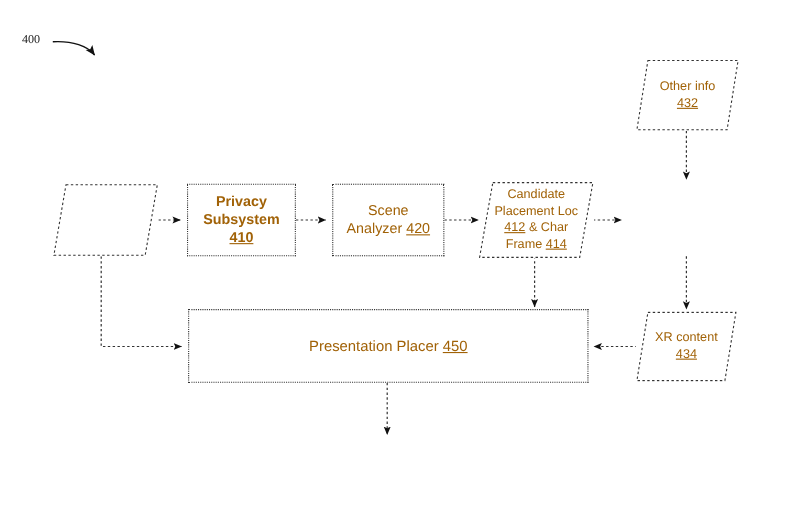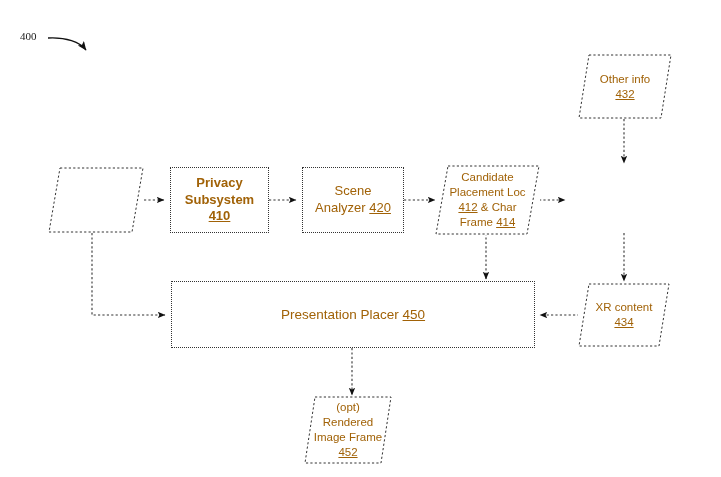--- a/index.html
+++ b/index.html
@@ -160,25 +160,14 @@
     </div>
   </div>
 
   <div class="node rect-node" style="left:171px; top:281px; width:364px; height:67px;">
     <div class="txt lg">
       <span>Presentation Placer</span>
       <u>450</u>
     </div>
   </div>
 
-  <div class="node para-node" style="left:304px; top:396px; width:88px; height:68px;">
-    <svg class="para-border" viewBox="0 0 88 68" preserveAspectRatio="none">
-      <polygon points="11,1 87,1 77,67 1,67" fill="#ffffff" stroke="#333" stroke-width="1" stroke-dasharray="2.2 2.2" vector-effect="non-scaling-stroke"></polygon>
-    </svg>
-    <div class="txt sm">
-      <span>(opt)</span><br>
-      <span>Rendered</span><br>
-      <span>Image Frame</span><br>
-      <u>452</u>
-    </div>
-  </div>
 
 </div>
 
 </body></html>

